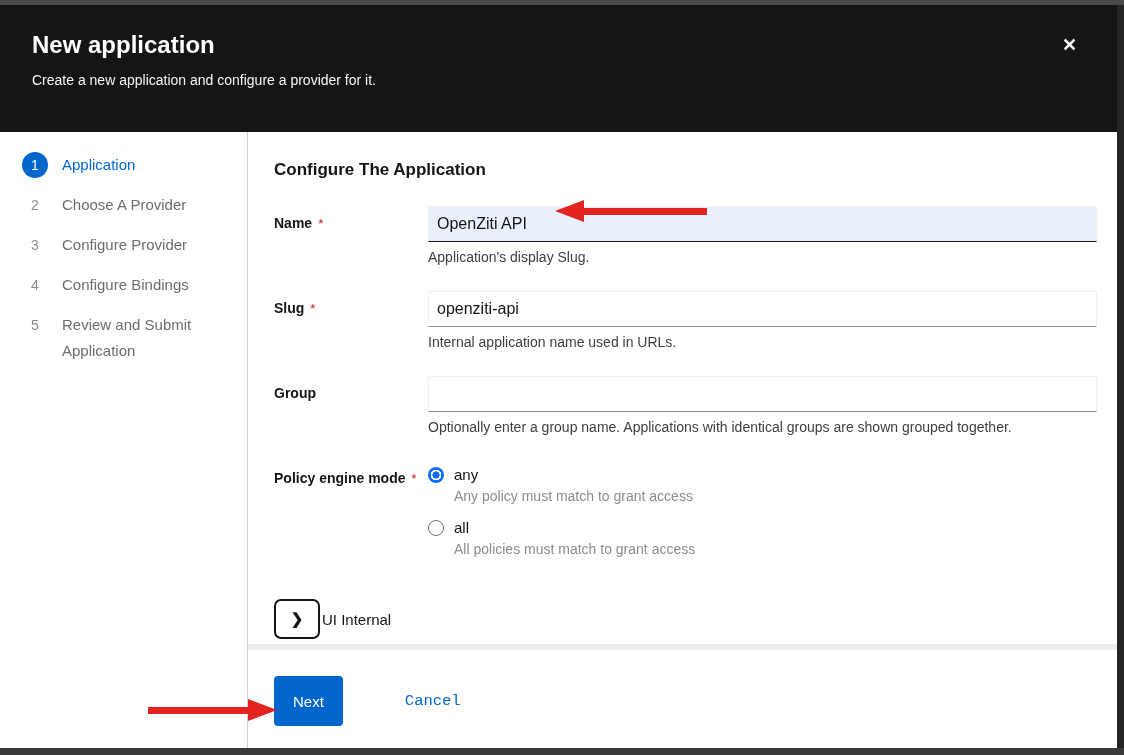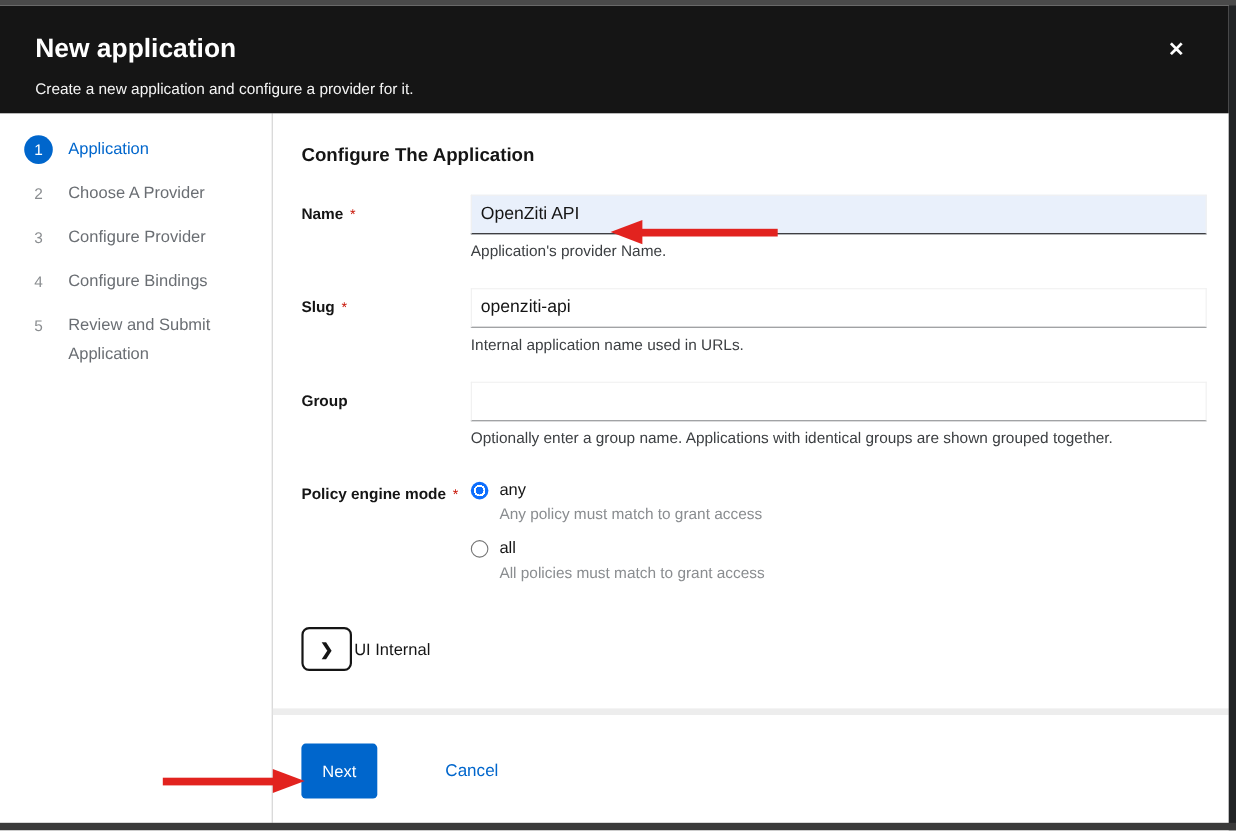--- a/index.html
+++ b/index.html
@@ -8,21 +8,21 @@
     width:1124px; height:755px; position:relative; overflow:hidden;
     font-family:"Liberation Sans", sans-serif; background:#fff;
   }
   
   .strip-top    { position:absolute; top:0; left:0; width:1124px; height:5px; background:#4a4a4a; z-index:6; }
   .strip-right  { position:absolute; top:0; right:0; width:7px; height:755px; background:#222426; z-index:5; }
   .strip-bottom { position:absolute; bottom:0; left:0; width:1124px; height:7px; background:#3a3a3a; z-index:6; }
 
   
   .modal { position:absolute; top:5px; left:0; width:1117px; height:743px; background:#fff; display:flex; flex-direction:column; }
-  .modal-header { background:#151515; color:#fff; height:98px; padding:24px 32px 0; position:relative; flex:0 0 auto; }
+  .modal-header { background:#151515; color:#fff; height:127px; padding:24px 32px 0; position:relative; flex:0 0 auto; }
   .modal-title { font-size:24px; font-weight:bold; margin:0; line-height:32px; }
   .modal-subtitle { font-size:14px; margin-top:11px; color:#f5f5f5; }
   .close-btn { position:absolute; top:29px; right:38px; background:none; border:none; color:#fff;
                font-size:18px; font-weight:bold; cursor:pointer; padding:2px; line-height:1; }
 
   .modal-body { flex:1; display:flex; min-height:0; }
 
   
   .steps { width:248px; flex:0 0 248px; border-right:1px solid #d2d2d2; padding:20px 14px 0 22px; }
   .steps ol { list-style:none; margin:0; padding:0; }
@@ -61,21 +61,21 @@
                display:flex; align-items:center; justify-content:center; font-size:15px; font-weight:bold;
                color:#151515; cursor:pointer; }
   .ui-label { font-size:15px; color:#151515; margin-left:2px; }
 
   
   .sep-band { margin:33px -20px 0 -26px; margin-top:auto; height:6px; background:#ededed; flex:0 0 6px; }
   .footer { padding:26px 0 22px; display:flex; align-items:center; }
   .next-btn { background:var(--accent,#0066cc); color:#fff; border:none; border-radius:4px;
               height:50px; padding:0 19px; font-size:15px; font-family:inherit; cursor:pointer; }
   .cancel-link { background:none; border:none; color:var(--accent,#0066cc); font-size:15.5px;
-                 margin-left:62px; cursor:pointer; font-family:Liberation Sans, sans-serif; padding:0; }
+                 margin-left:62px; cursor:pointer; font-family:Liberation Mono, monospace; padding:0; }
 
   
   .arrow { position:absolute; z-index:10; pointer-events:none; }
   .arrow .body { position:absolute; top:7.5px; height:7px; background:var(--arrow,#e2231f); }
   .arrow-name { left:555px; top:200px; width:152px; height:22px; }
   .arrow-name .head { position:absolute; left:0; top:0; width:0; height:0;
       border-top:11px solid transparent; border-bottom:11px solid transparent;
       border-right:29px solid var(--arrow,#e2231f); }
   .arrow-name .body { left:27px; right:0; }
   .arrow-next { left:148px; top:699px; width:129px; height:22px; }
@@ -129,21 +129,21 @@
     <main class="content">
 
       <h2 class="form-heading">Configure The Application</h2>
 
       <div class="form-row">
         <div class="field-label">
           <span>Name</span><span class="req">*</span>
         </div>
         <div>
           <input class="text-input highlight" type="text" value="OpenZiti API" style="">
-          <div class="helper">Application's provider Name.</div>
+          <div class="helper">Application's display Slug.</div>
         </div>
       </div>
 
       <div class="form-row">
         <div class="field-label">
           <span>Slug</span><span class="req">*</span>
         </div>
         <div>
           <input class="text-input" type="text" value="openziti-api" style="">
           <div class="helper">Internal application name used in URLs.</div>

